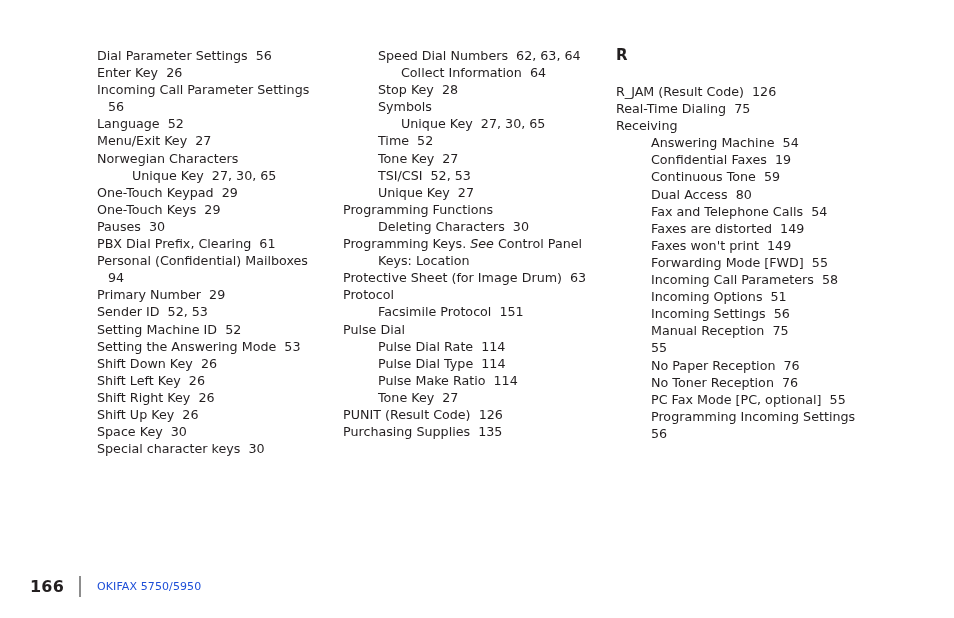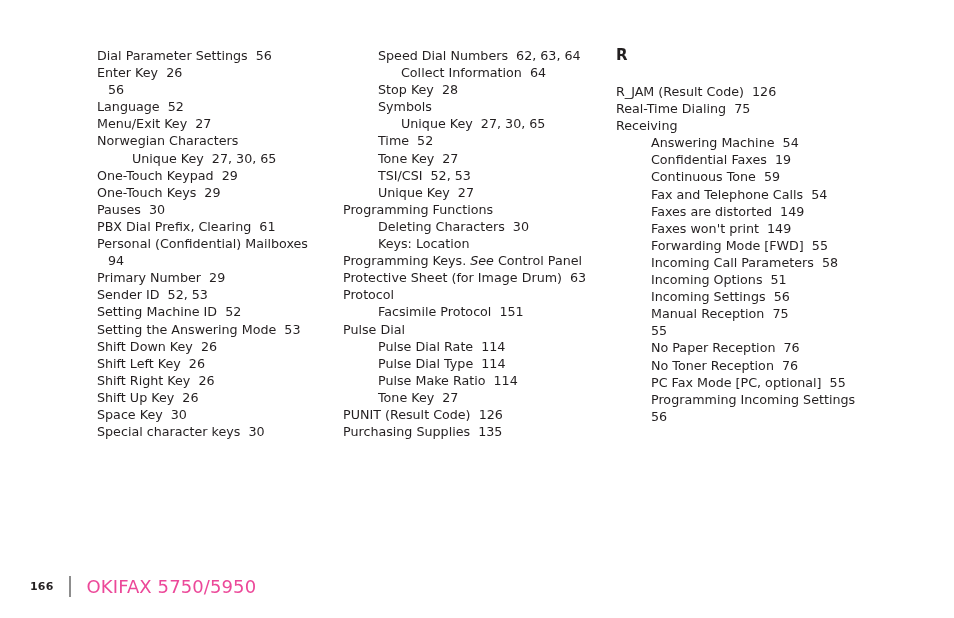--- a/index.html
+++ b/index.html
@@ -69,47 +69,48 @@
   
   .footer {
     position: absolute;
     left: 30px;
     bottom: 20px;
     height: 24px;
     display: flex;
     align-items: center;
   }
   .folio {
-    font-size: 11px;
+    font-size: 16px;
     font-weight: bold;
     color: #231f20;
     letter-spacing: 0.2px;
   }
   .folio-rule {
     width: 2px;
     height: 21px;
     background: #8d8d8d;
     margin: 0 16px 0 15px;
   }
   .footer-title {
-    font-size: 18px;
-    color: #ec4899;
+    font-size: 11px;
+    color: #1d4ed8;
     letter-spacing: 0.1px;
   }
 </style>
 </head>
 <body>
 
 <div class="page">
 
   <div class="columns">
 
     <div class="column col-1" id="col1">
         <div class="entry lvl-0">Dial Parameter Settings  56</div>
         <div class="entry lvl-0">Enter Key  26</div>
+        <div class="entry lvl-0">Incoming Call Parameter Settings</div>
         <div class="entry cont-0">56</div>
         <div class="entry lvl-0">Language  52</div>
         <div class="entry lvl-0">Menu/Exit Key  27</div>
         <div class="entry lvl-0">Norwegian Characters</div>
         <div class="entry lvl-1">Unique Key  27, 30, 65</div>
         <div class="entry lvl-0">One-Touch Keypad  29</div>
         <div class="entry lvl-0">One-Touch Keys  29</div>
         <div class="entry lvl-0">Pauses  30</div>
         <div class="entry lvl-0">PBX Dial Prefix, Clearing  61</div>
         <div class="entry lvl-0">Personal (Confidential) Mailboxes</div>
@@ -130,41 +131,42 @@
         <div class="entry lvl-2">Collect Information  64</div>
         <div class="entry lvl-1">Stop Key  28</div>
         <div class="entry lvl-1">Symbols</div>
         <div class="entry lvl-2">Unique Key  27, 30, 65</div>
         <div class="entry lvl-1">Time  52</div>
         <div class="entry lvl-1">Tone Key  27</div>
         <div class="entry lvl-1">TSI/CSI  52, 53</div>
         <div class="entry lvl-1">Unique Key  27</div>
         <div class="entry lvl-0">Programming Functions</div>
         <div class="entry lvl-1">Deleting Characters  30</div>
+        <div class="entry lvl-0">Programming Keys. <span class="see">See</span> Control Panel</div>
         <div class="entry cont-1">Keys: Location</div>
-        <div class="entry lvl-0">Programming Keys. <span class="see">See</span> Control Panel</div>
         <div class="entry lvl-0">Protective Sheet (for Image Drum)  63</div>
         <div class="entry lvl-0">Protocol</div>
         <div class="entry lvl-1">Facsimile Protocol  151</div>
         <div class="entry lvl-0">Pulse Dial</div>
         <div class="entry lvl-1">Pulse Dial Rate  114</div>
         <div class="entry lvl-1">Pulse Dial Type  114</div>
         <div class="entry lvl-1">Pulse Make Ratio  114</div>
         <div class="entry lvl-1">Tone Key  27</div>
         <div class="entry lvl-0">PUNIT (Result Code)  126</div>
         <div class="entry lvl-0">Purchasing Supplies  135</div>
       </div>
     <div class="column col-3" id="col3">
         <div class="section-letter">R</div>
         <div class="entry lvl-0">R_JAM (Result Code)  126</div>
         <div class="entry lvl-0">Real-Time Dialing  75</div>
         <div class="entry lvl-0">Receiving</div>
         <div class="entry lvl-1">Answering Machine  54</div>
         <div class="entry lvl-1">Confidential Faxes  19</div>
         <div class="entry lvl-1">Continuous Tone  59</div>
+        <div class="entry lvl-1">Dual Access  80</div>
         <div class="entry lvl-1">Fax and Telephone Calls  54</div>
         <div class="entry lvl-1">Faxes are distorted  149</div>
         <div class="entry lvl-1">Faxes won't print  149</div>
         <div class="entry lvl-1">Forwarding Mode [FWD]  55</div>
         <div class="entry lvl-1">Incoming Call Parameters  58</div>
         <div class="entry lvl-1">Incoming Options  51</div>
         <div class="entry lvl-1">Incoming Settings  56</div>
         <div class="entry lvl-1">Manual Reception  75</div>
         <div class="entry cont-1">55</div>
         <div class="entry lvl-1">No Paper Reception  76</div>

